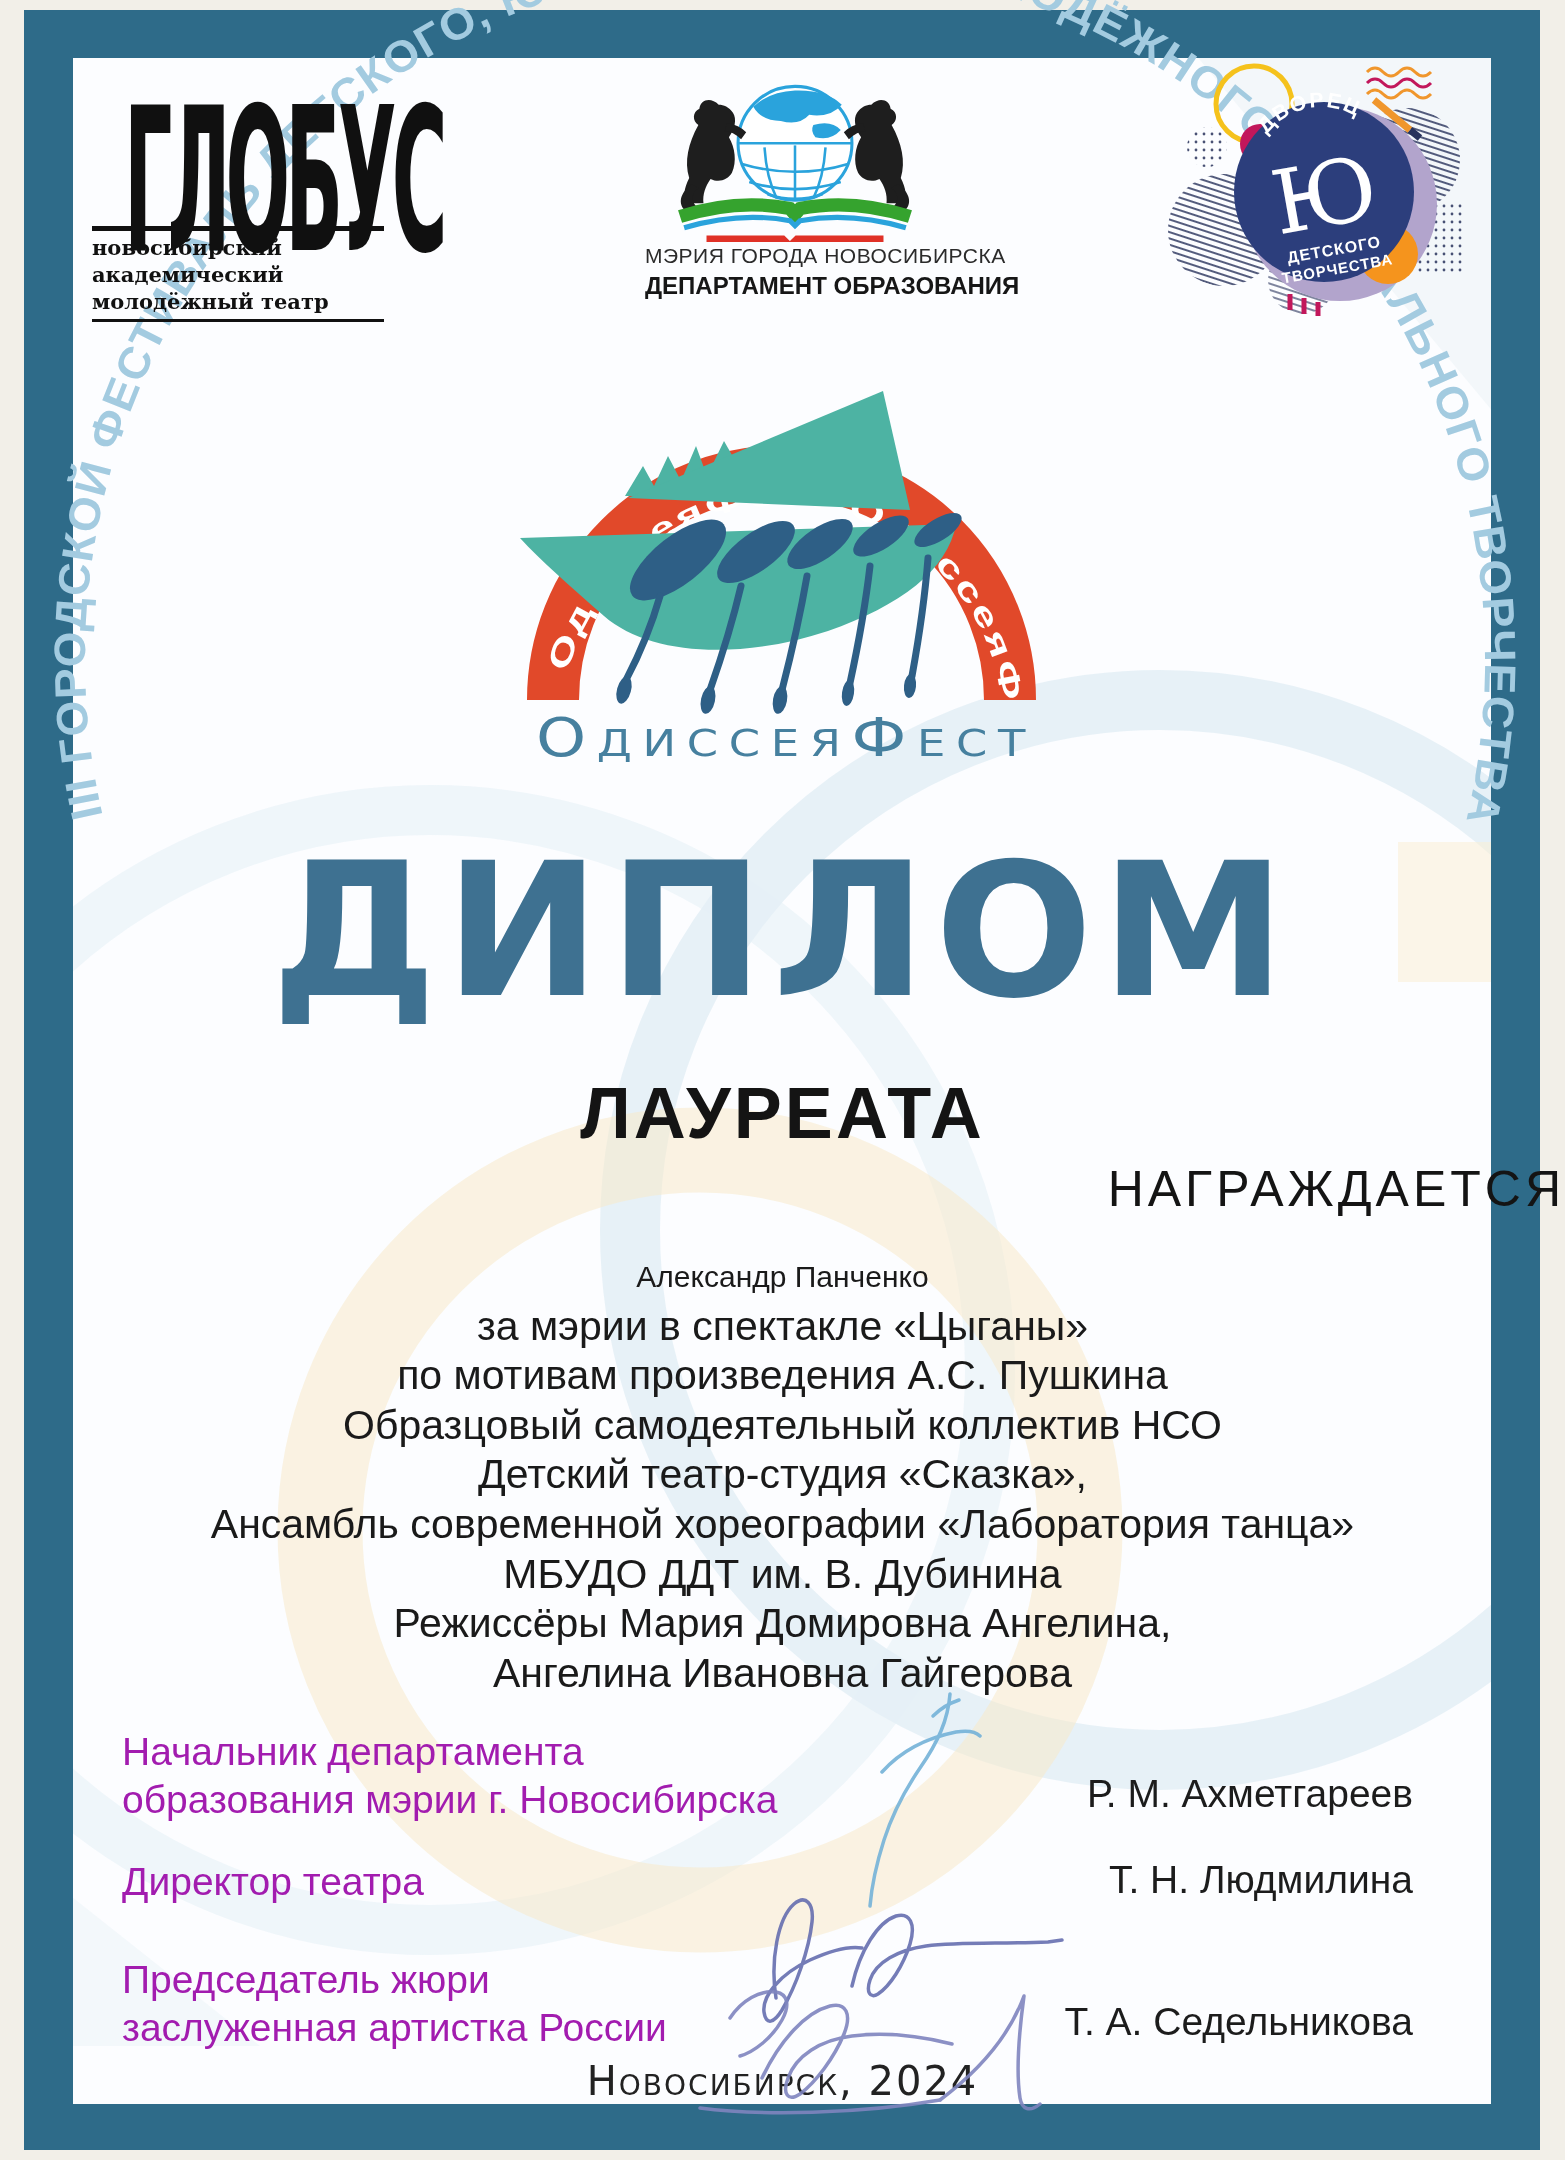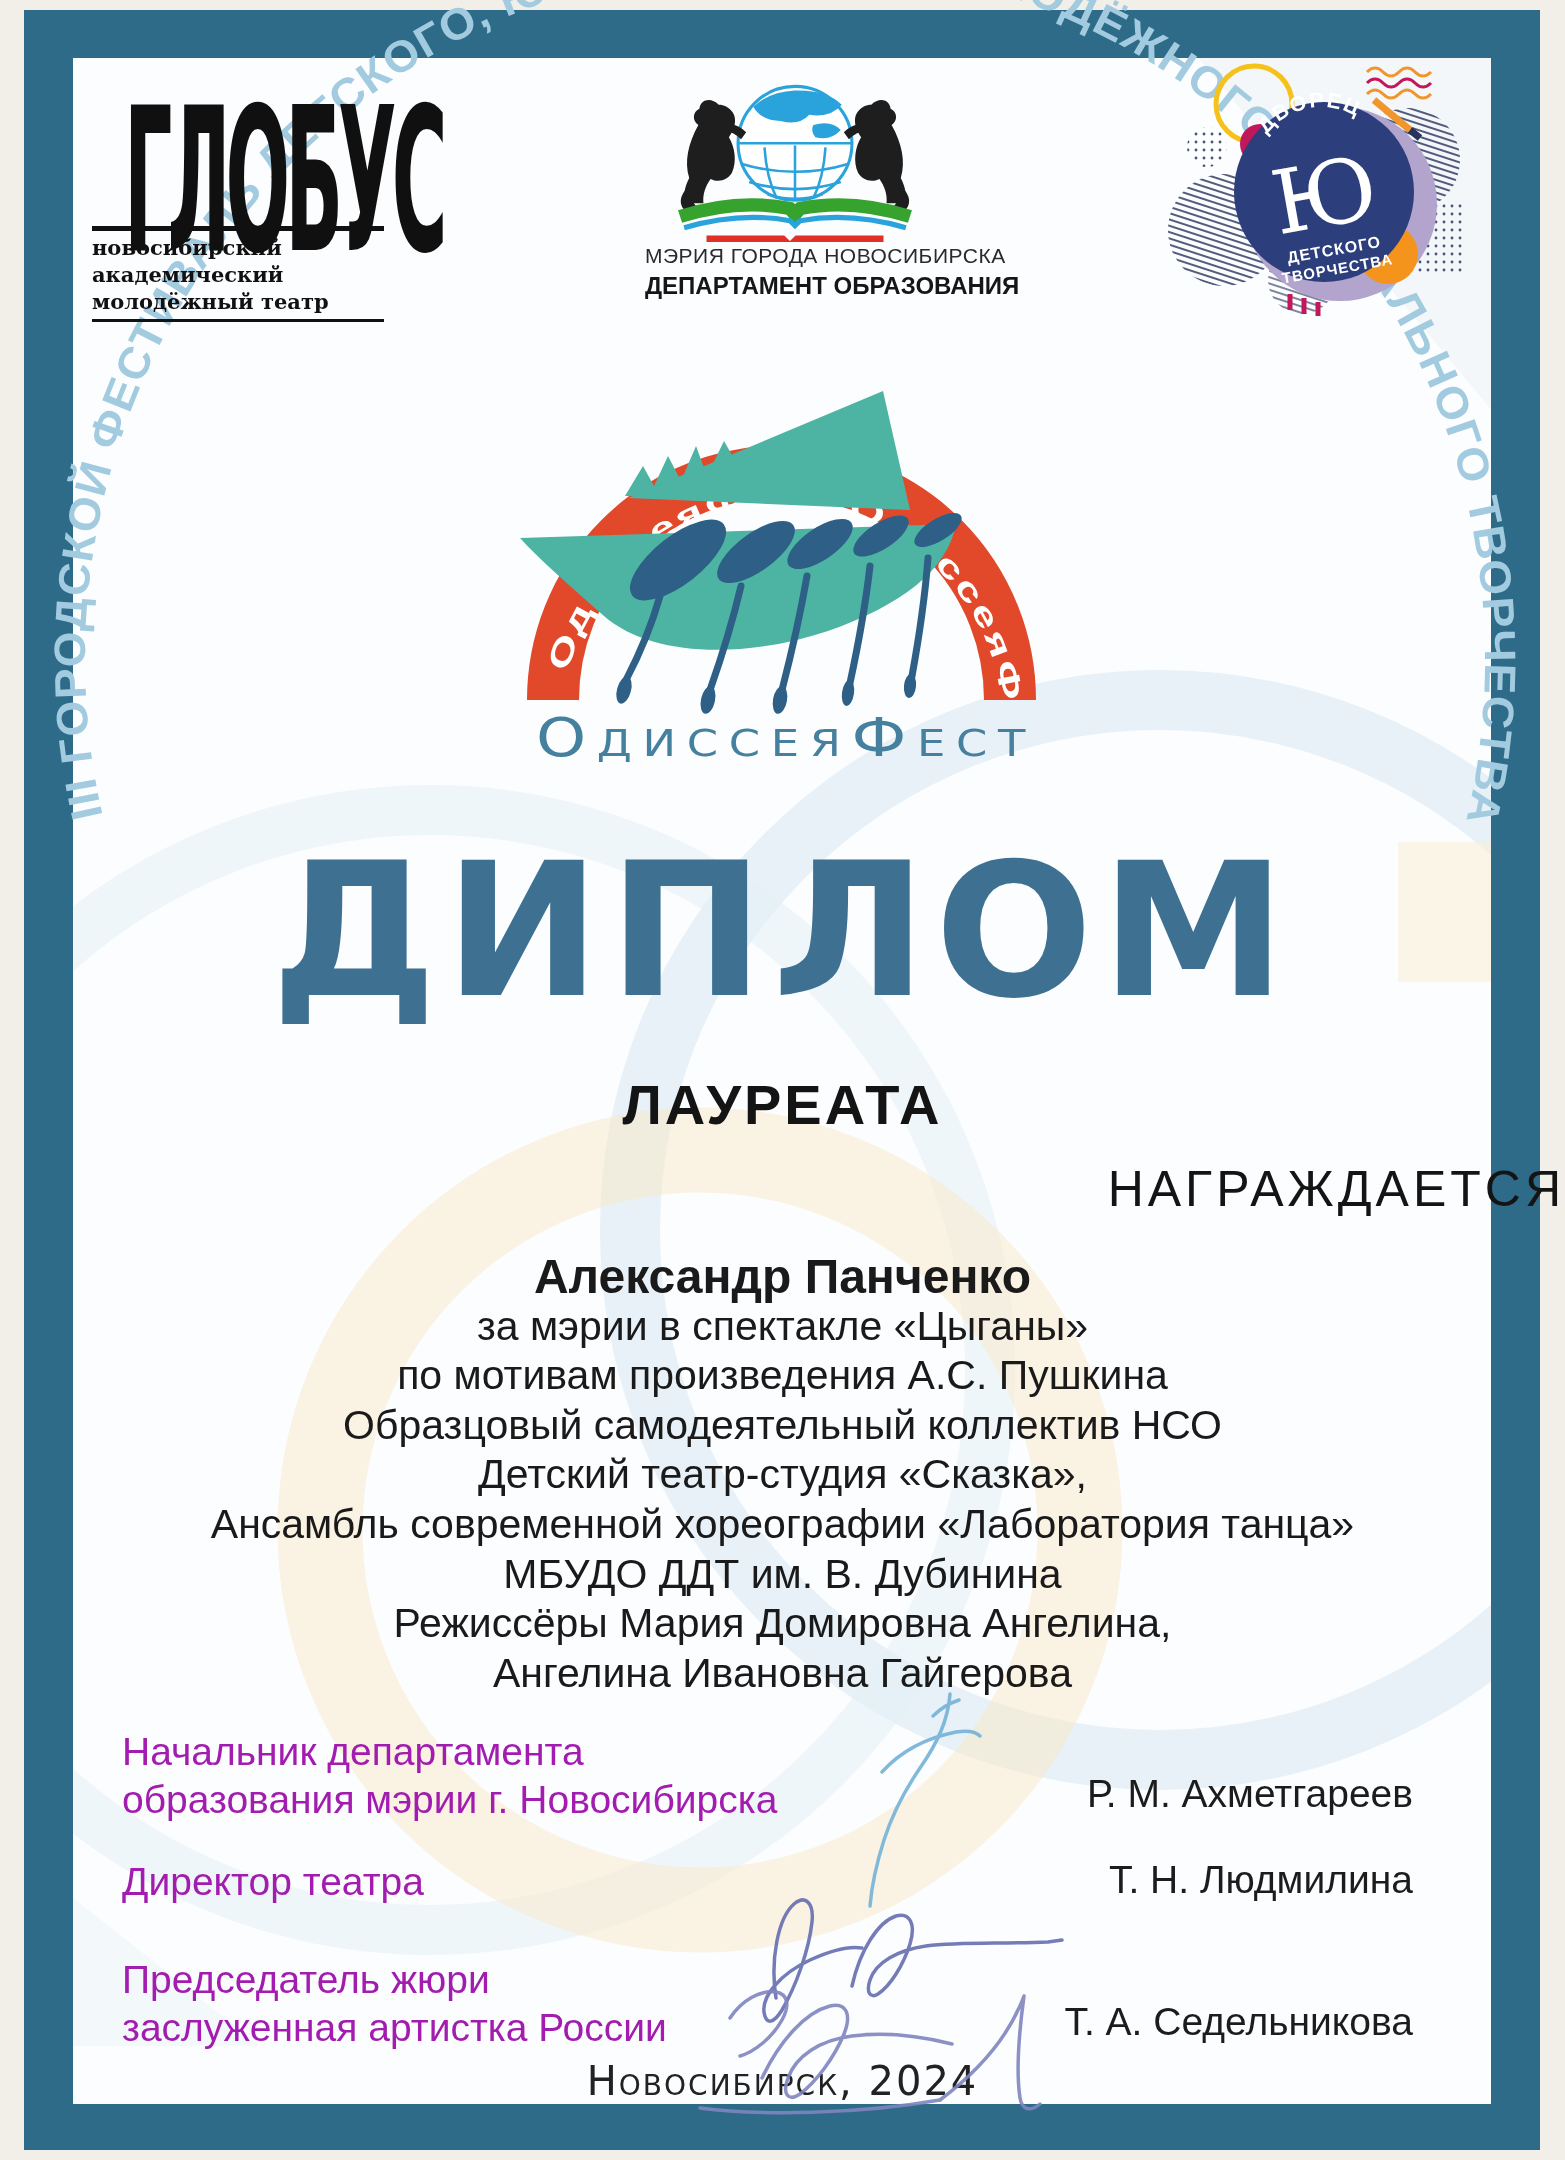--- a/index.html
+++ b/index.html
@@ -19,25 +19,25 @@
   .globus-cap{font-family:"DejaVu Serif",serif;font-weight:bold;font-size:21px;line-height:27px;
               color:#111;margin-top:3px;letter-spacing:0px;}
   .globus-rule2{height:3px;background:#111;margin-top:4px;width:292px;}
   
   .meria{left:645px;top:64px;width:300px;text-align:center;}
   .meria-l1{font-size:21px;letter-spacing:.5px;color:#2b2b2b;margin-top:2px;white-space:nowrap;}
   .meria-l2{font-size:24px;font-weight:bold;color:#161616;margin-top:4px;white-space:nowrap;}
   
   .diplom{left:0;right:0;top:838px;text-align:center;font-family:"DejaVu Sans",sans-serif;
           font-weight:bold;font-size:186px;line-height:1;color:#3e7191;letter-spacing:8px;}
-  .laureata{left:0;right:0;top:1072px;text-align:center;font-weight:bold;font-size:56px;
+  .laureata{left:0;right:0;top:1072px;text-align:center;font-weight:bold;font-size:72px;
             letter-spacing:3px;color:#141414;}
   .awarded{left:0;right:0;top:1160px;text-align:right;font-size:50px;letter-spacing:4px;color:#141414;}
   .recipient{left:0;right:0;top:1252px;text-align:center;font-size:41px;line-height:49.6px;color:#1a1a1a;}
-  .recipient .r-name{font-weight:bold;font-size:48px;}
+  .recipient .r-name{font-weight:normal;font-size:30px;}
   
   .sig-label{left:122px;font-size:39px;line-height:48px;color:#a21caf;text-align:left;}
   .sig-name{right:152px;font-size:39px;color:#1c1c1c;text-align:right;}
   .city{left:0;right:0;top:2058px;text-align:center;font-family:"DejaVu Sans",sans-serif;
         font-variant:small-caps;font-size:40px;letter-spacing:2px;color:#222;}
   svg{display:block;}
 </style>
 </head>
 <body>
 

